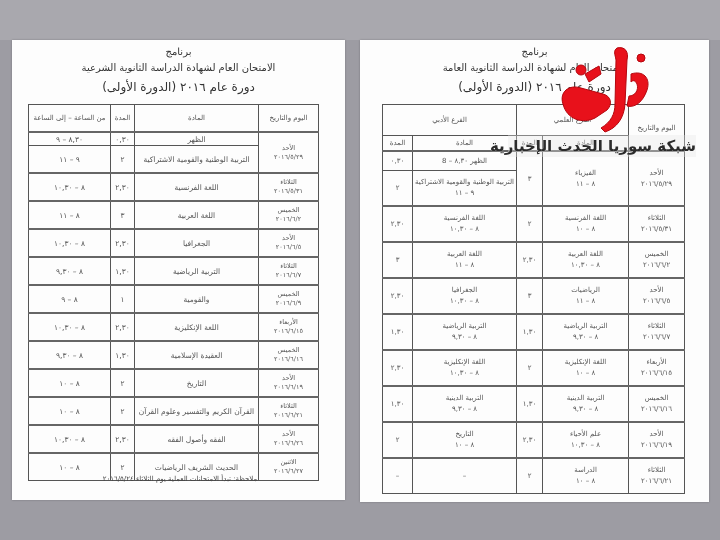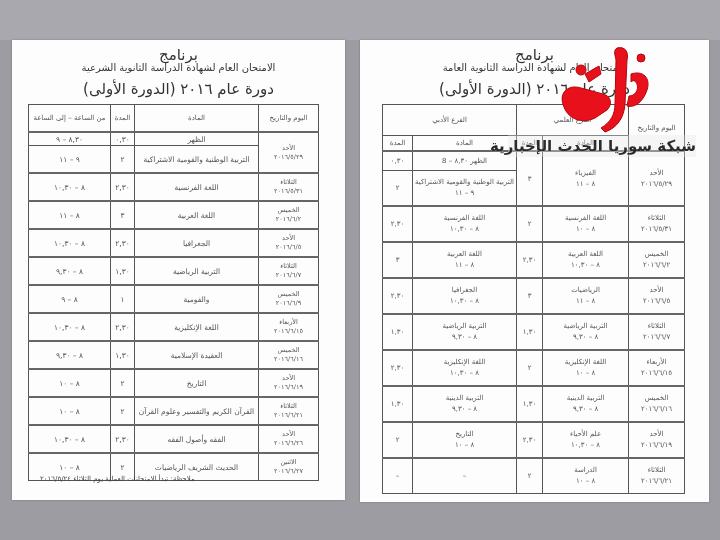--- a/index.html
+++ b/index.html
@@ -2,42 +2,42 @@
 <html><head>
 <meta charset="utf-8">
 <style>
   html,body{margin:0;padding:0;}
   body{width:720px;height:540px;background:#9d9ca3;position:relative;overflow:hidden;font-family:"DejaVu Sans",sans-serif;}
   .topband{position:absolute;left:0;top:0;width:720px;height:40px;background:#a9a8ae;}
   .page{position:absolute;background:#fdfdfd;box-shadow:0 0 2px rgba(0,0,0,.25);}
   #page-left{left:12px;top:40px;width:333px;height:460px;}
   #page-right{left:360px;top:40px;width:349px;height:462px;}
   .hdr{position:absolute;left:0;width:100%;text-align:center;color:#333;direction:rtl;white-space:nowrap;}
-  .hdr.l1{font-size:15px;}
+  .hdr.l1{font-size:10px;font-family:Liberation Serif, serif;}
   .hdr.l2{font-size:10px;}
-  .hdr.l3{font-size:15px;text-align:center;}
+  .hdr.l3{font-size:12px;text-align:center;}
   table{position:absolute;border-collapse:collapse;direction:rtl;table-layout:fixed;}
   td,th{border:1px solid #555;color:#555;font-weight:normal;text-align:center;vertical-align:middle;padding:0;overflow:hidden;white-space:nowrap;}
   #table-left{left:28px;top:104px;width:290px;}
   #table-left th{height:26px;font-size:7px;}
   #table-left td{font-size:7.5px;}
   #table-left tr.sub td{height:12px;margin-top:11px;}
   #table-left tr.row td{height:26px;}
   #table-left td.day{font-size:6.5px;line-height:9px;white-space:normal;}
   #table-left tbody tr{border-top:2px solid #666;}
   #table-right{left:382px;top:104px;width:302px;}
   #table-right th{font-size:7px;}
   #table-right th.grp{height:30px;}
   #table-right th.sub{height:14px;}
   #table-right td{font-size:7px;}
   #table-right tr.first td{height:18px;}
   #table-right tr.row td{height:34px;}
   #table-right td.day,#table-right td.subj{line-height:11px;white-space:normal;}
   #table-right tbody tr{border-top:2px solid #666;}
-  .footnote{position:absolute;left:40px;top:475px;width:280px;font-size:7px;color:#444;direction:rtl;text-align:left;}
+  .footnote{position:absolute;left:40px;top:475px;width:280px;font-size:7px;color:#444;direction:rtl;text-align:center;}
   
   .wm{position:absolute;pointer-events:none;}
   #wm-logo{left:555px;top:44px;width:100px;height:94px;}
   #wm-text{left:508px;top:135px;width:188px;height:22px;background:rgba(230,230,230,.35);font-size:15px;font-weight:bold;color:#2b2b2b;direction:rtl;text-align:right;white-space:nowrap;letter-spacing:-0.5px;line-height:22px;font-family:"DejaVu Sans",sans-serif;text-shadow:0 0 1px #fff;}
 </style>
 </head>
 <body>
 
 <div class="topband"></div>
 

